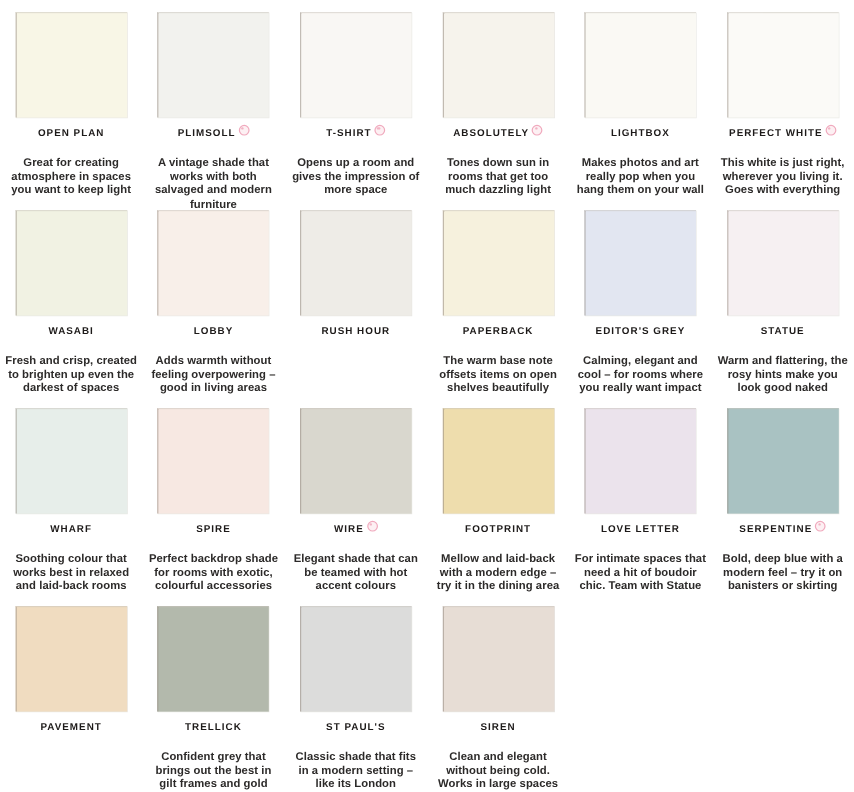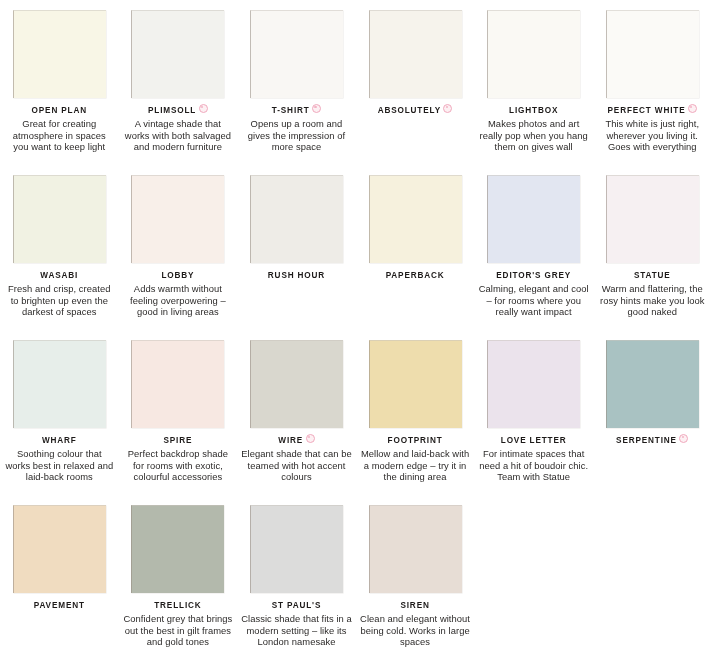--- a/index.html
+++ b/index.html
@@ -79,27 +79,27 @@
     position: absolute;
     left: 1.3px;
     top: 1.3px;
     width: 2.2px;
     height: 2.2px;
     border-radius: 50%;
     background: #f2b3c4;
   }
 
   .card-desc {
-    margin-top: 3px;
+    margin-top: 14px;
     font-size: 9.4px;
     line-height: 11.6px;
     text-align: center;
     color: #2c2a29;
     max-width: 113px;
-    font-weight: 400;
+    font-weight: 700;
     letter-spacing: 0.06px;
   }
 </style>
 </head>
 <body>
 
 <div id="swatch-grid">
     <div class="swatch-card">
       <div class="swatch-chip" style="background: rgb(248, 246, 230);"></div>
       <div class="card-title">
@@ -122,27 +122,28 @@
         <span class="badge-icon"></span>
       </div>
       <div class="card-desc">Opens up a room and gives the impression of more space</div>
     </div>
     <div class="swatch-card">
       <div class="swatch-chip" style="background: rgb(246, 243, 236);"></div>
       <div class="card-title">
         <span class="title-text">ABSOLUTELY</span>
         <span class="badge-icon"></span>
       </div>
+      <div class="card-desc">Tones down sun in rooms that get too much dazzling light</div>
     </div>
     <div class="swatch-card">
       <div class="swatch-chip" style="background: rgb(250, 249, 244);"></div>
       <div class="card-title">
         <span class="title-text">LIGHTBOX</span>
       </div>
-      <div class="card-desc">Makes photos and art really pop when you hang them on gives wall</div>
+      <div class="card-desc">Makes photos and art really pop when you hang them on your wall</div>
     </div>
     <div class="swatch-card">
       <div class="swatch-chip" style="background: rgb(251, 250, 247);"></div>
       <div class="card-title">
         <span class="title-text">PERFECT WHITE</span>
         <span class="badge-icon"></span>
       </div>
       <div class="card-desc">This white is just right, wherever you living it. Goes with everything</div>
     </div>
     <div class="swatch-card">
@@ -163,20 +164,21 @@
       <div class="swatch-chip" style="background: rgb(238, 236, 231);"></div>
       <div class="card-title">
         <span class="title-text">RUSH HOUR</span>
       </div>
     </div>
     <div class="swatch-card">
       <div class="swatch-chip" style="background: rgb(246, 241, 221);"></div>
       <div class="card-title">
         <span class="title-text">PAPERBACK</span>
       </div>
+      <div class="card-desc">The warm base note offsets items on open shelves beautifully</div>
     </div>
     <div class="swatch-card">
       <div class="swatch-chip" style="background: rgb(226, 230, 241);"></div>
       <div class="card-title">
         <span class="title-text">EDITOR'S GREY</span>
       </div>
       <div class="card-desc">Calming, elegant and cool – for rooms where you really want impact</div>
     </div>
     <div class="swatch-card">
       <div class="swatch-chip" style="background: rgb(246, 240, 242);"></div>
@@ -220,20 +222,21 @@
         <span class="title-text">LOVE LETTER</span>
       </div>
       <div class="card-desc">For intimate spaces that need a hit of boudoir chic. Team with Statue</div>
     </div>
     <div class="swatch-card">
       <div class="swatch-chip" style="background: rgb(169, 194, 194);"></div>
       <div class="card-title">
         <span class="title-text">SERPENTINE</span>
         <span class="badge-icon"></span>
       </div>
+      <div class="card-desc">Bold, deep blue with a modern feel – try it on banisters or skirting</div>
     </div>
     <div class="swatch-card">
       <div class="swatch-chip" style="background: rgb(240, 220, 192);"></div>
       <div class="card-title">
         <span class="title-text">PAVEMENT</span>
       </div>
     </div>
     <div class="swatch-card">
       <div class="swatch-chip" style="background: rgb(179, 185, 172);"></div>
       <div class="card-title">

